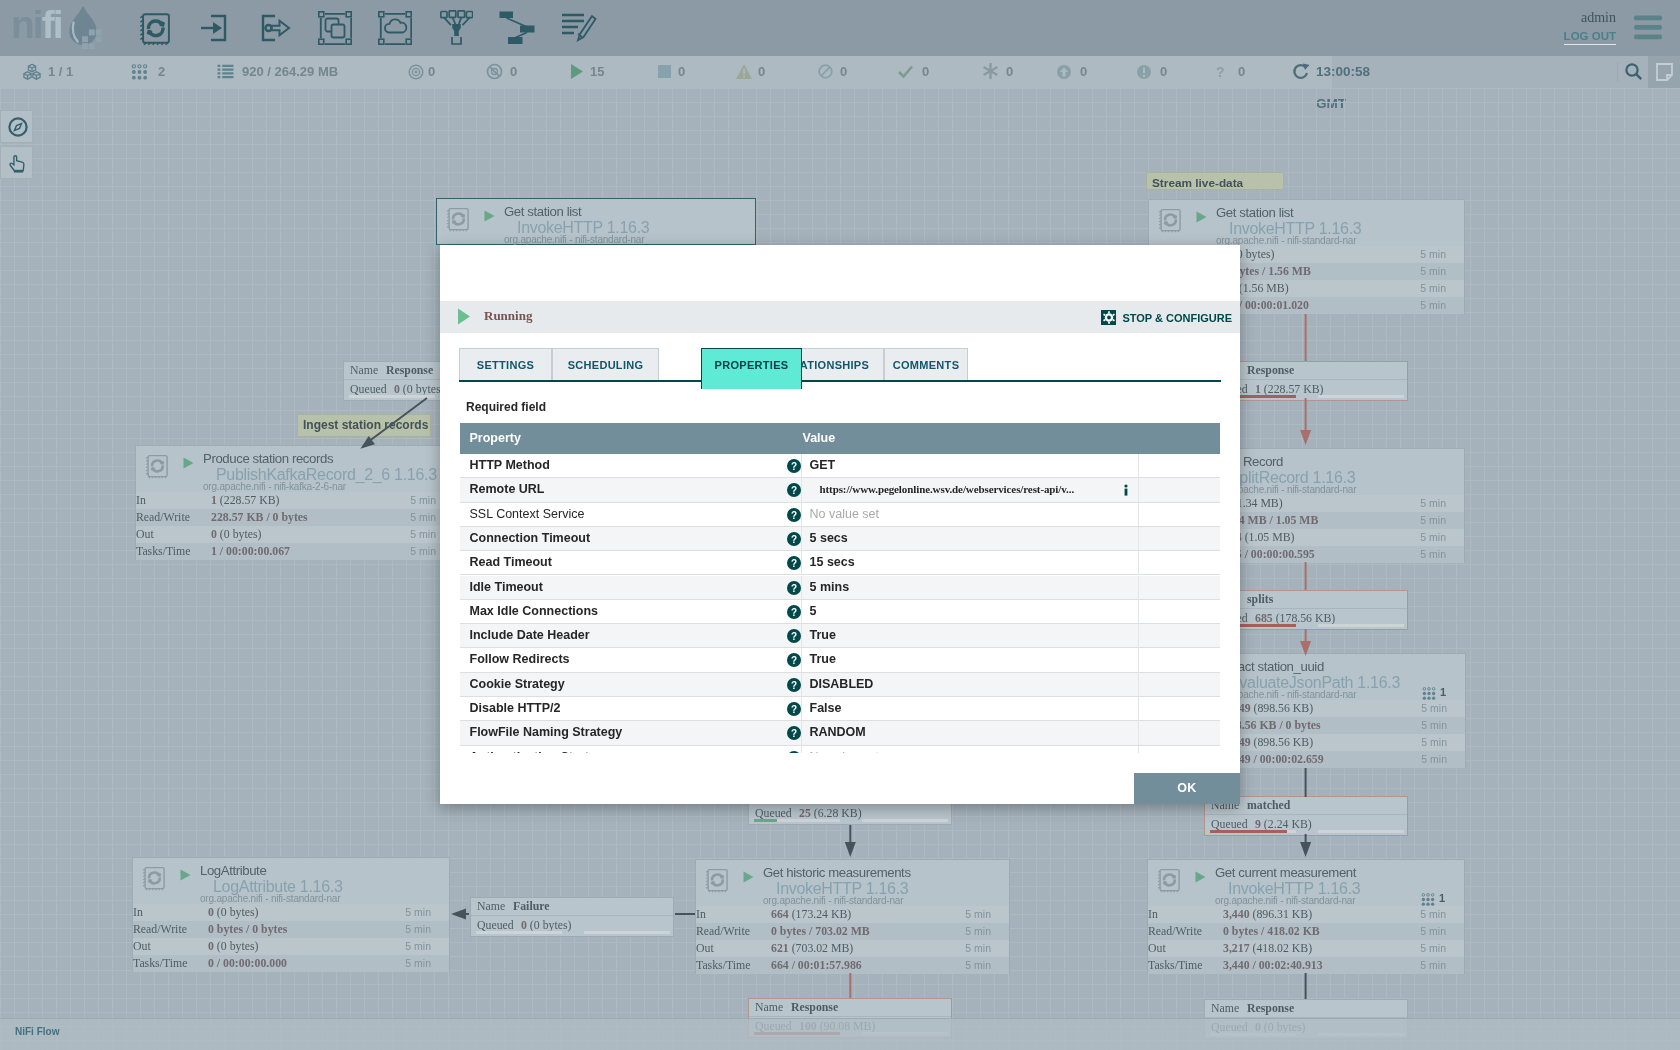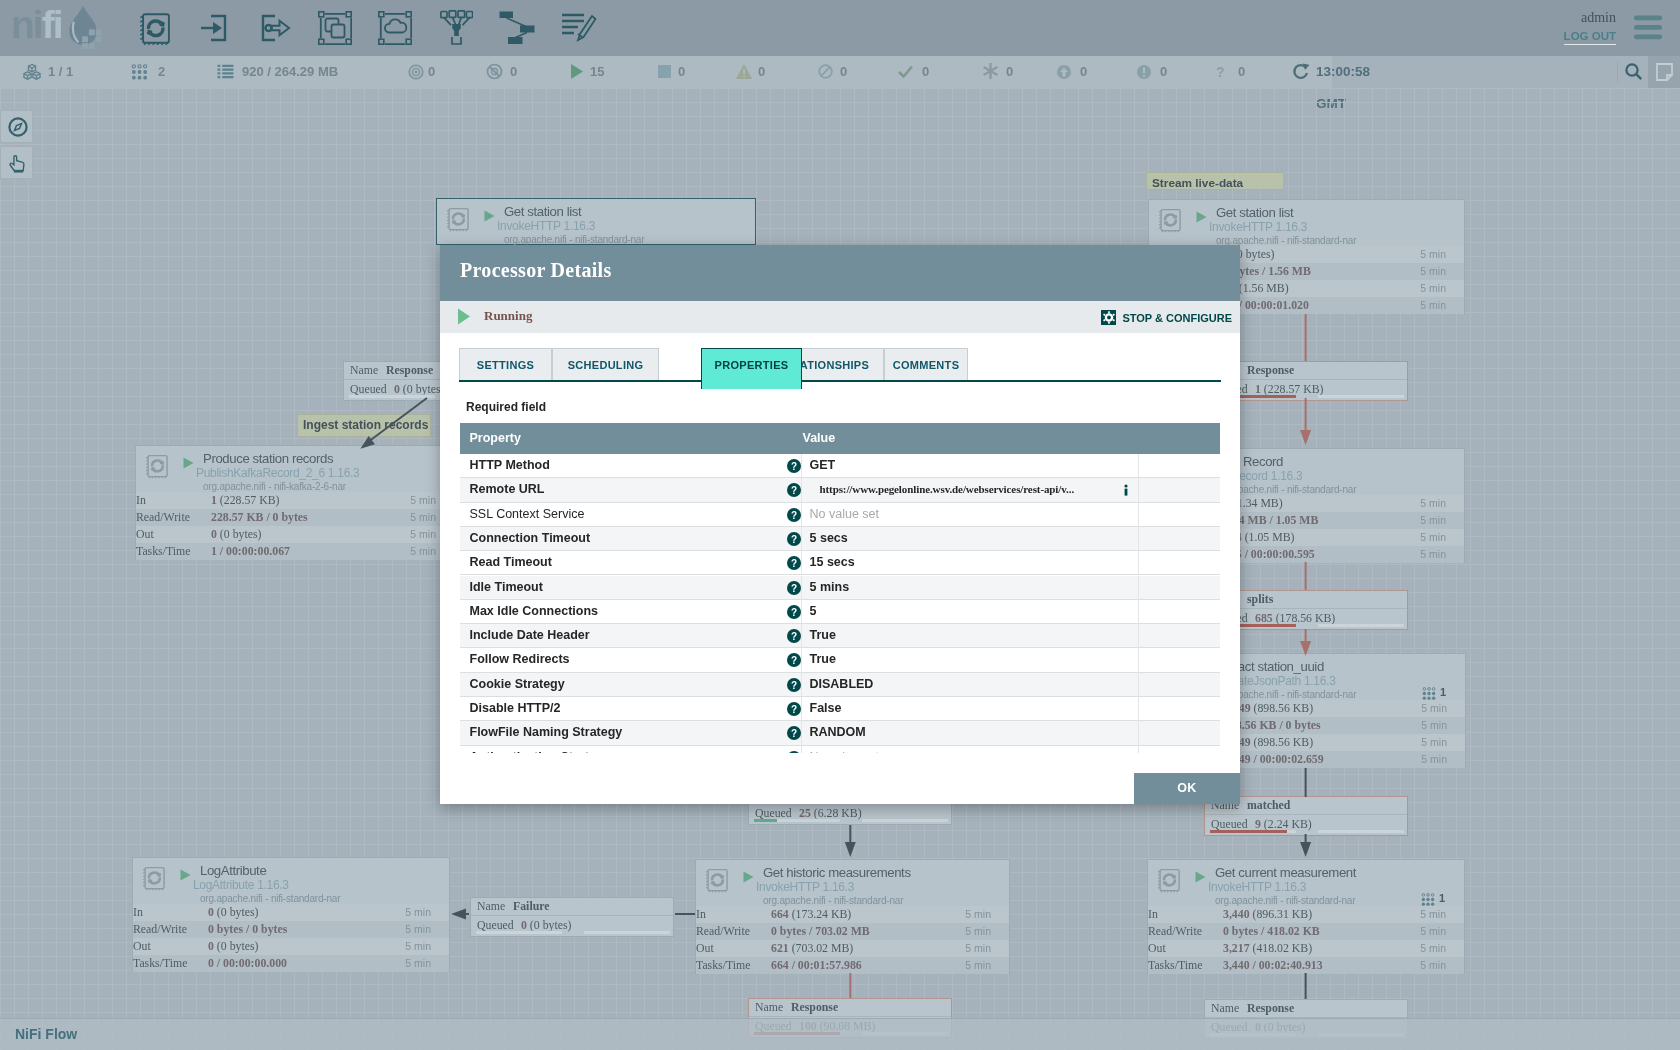--- a/index.html
+++ b/index.html
@@ -10,21 +10,21 @@
 #statusbar { position:absolute; left:0; top:56px; width:1332px; height:32px; background:#adbac2; font-size:13px; color:#6b7f89; }
 .sb-item { position:absolute; top:0; height:32px; line-height:32px; font-weight:bold; color:#75868f; }
 
 #canvas { position:absolute; left:0; top:88px; width:1680px; height:962px;
   background-image:linear-gradient(to right, #aeb9c2 1px, transparent 1px), linear-gradient(to bottom, #aeb9c2 1px, transparent 1px);
   background-size:14px 14px; background-position:0px 0px; }
 
 .proc { position:absolute; background:#b7c3ca; border:1px solid #9dabb3; }
 .proc.sel { border:1.5px solid #33606b; }
 .ptitle { position:absolute; left:67px; top:4.5px; font-size:13.2px; font-weight:normal; letter-spacing:-0.4px; color:#52626a; white-space:nowrap; }
-.ptype  { position:absolute; left:60px; top:20px; font-size:12px; letter-spacing:-0.3px; color:#87a2ae; white-space:nowrap; }
+.ptype  { position:absolute; left:80px; top:20px; font-size:16px; letter-spacing:-0.3px; color:#87a2ae; white-space:nowrap; }
 .pbundle{ position:absolute; left:67px; top:35px; font-size:10px; letter-spacing:-0.2px; color:#81929b; white-space:nowrap; }
 .prow { position:absolute; left:0px; width:100%; height:17px; }
 .prow.odd { background:#bac5cc; }
 .prow.even{ background:#b2bec6; }
 .plabel { position:absolute; left:0; top:1px; font-family:"Liberation Serif",serif; font-size:11.8px; color:#4e5d63; white-space:nowrap;}
 .pvalue { position:absolute; left:75px; top:1px; font-family:"Liberation Serif",serif; font-size:11.8px; color:#4e5d63; white-space:nowrap;}
 .pvalue b, .plabel b { color:#716a70; font-weight:bold; }
 .p5min { position:absolute; right:18px; top:2px; font-size:10.5px; color:#83939b; }
 
 .conn { position:absolute; width:204px; background:#b9c5cc; border:1px solid #9dabb3; font-family:"Liberation Serif",serif; font-size:11.8px; color:#4e5d63; }
@@ -33,21 +33,21 @@
 .conn .r2 { position:absolute; left:0; top:19px; width:100%; height:18px; }
 .conn .nm { position:absolute; left:6px; top:1px; }
 .conn .vl { position:absolute; left:42px; top:1px; font-weight:bold; }
 .conn .vl2{ position:absolute; left:50px; top:1px; }
 .conn .vl2 b { color:#716a70; }
 .bar { position:absolute; height:3px; background:#ccd4d9; }
 
 .clabel { position:absolute; background:#b8c1aa; border:1px solid #a9b29c; font-size:12px; font-weight:bold; color:#43525a; padding-top:3px; padding-left:5px; }
 
 #crumb { position:absolute; left:0; top:1018px; width:1680px; height:32px; background:rgba(176,188,196,0.78); border-top:1px solid rgba(150,168,178,0.9); z-index:5; }
-#crumb span { position:absolute; left:15px; top:7px; font-size:14px; font-weight:bold; color:#45707e;text-align:right; }
+#crumb span { position:absolute; left:15px; top:7px; font-size:10px; font-weight:bold; color:#45707e;text-align:right; }
 
 .cbtn { position:absolute; left:0px; width:33px; height:33px; background:#b3bfc6; border:1px solid #a3b0b8; }
 
 #modal { position:absolute; left:440px; top:245px; width:800px; height:559px; background:#fff; box-shadow:0 4px 14px rgba(0,0,0,0.3); z-index:50; }
 #mhead { position:absolute; left:0; top:0; width:100%; height:56px; background:#728e9b; }
 #mhead h1 { position:absolute; left:20px; top:14px; font-family:"Liberation Serif",serif; font-size:20px; font-weight:bold; color:#fff; letter-spacing:0.3px; }
 #mstatus { position:absolute; left:0; top:56px; width:100%; height:32px; background:#e7eaec; }
 #mstatus .run { position:absolute; left:44px; top:7px; font-family:"Liberation Serif",serif; font-size:13px; font-weight:bold; color:#775351; }
 #mstatus .sc { position:absolute; right:8px; top:9px; font-size:11px; font-weight:bold; color:#004849; letter-spacing:0; }
 .tabs { position:absolute; left:19px; top:103px; height:33px; }
@@ -749,23 +749,20 @@
     </div>
     <div class="bar" style="left:5px;bottom:2px;width:86px"></div>
     <div class="bar" style="left:113px;bottom:2px;width:86px"></div>
   </div>
 <div class="clabel" style="left:1146px;top:172px;width:138px;height:18px;font-size:11.8px">Stream live-data</div>
 <div class="clabel" style="left:297px;top:414px;width:134px;height:23px">Ingest station records</div>
 <div id="crumb">
     <span>NiFi Flow</span>
   </div>
 <div id="modal">
-<div id="mhead">
-      <h1>Processor Details</h1>
-    </div>
 <div id="mstatus">
 <svg class="abs" style="left:17px;top:7px" width="14" height="17" viewBox="0 0 14 17">
         <path d="M1 0.5 l12 8 -12 8 z" fill="#6cbd8f"></path>
       </svg>
 <span class="run">Running</span>
 <span class="sc"><svg style="vertical-align:-3px;margin-right:5px" width="16" height="15" viewBox="0 0 16 15">
           <rect x="0" y="0" width="15" height="15" fill="#004849"></rect>
           <circle cx="8" cy="7.5" r="3.1" fill="none" stroke="#fff" stroke-width="2.3"></circle>
           <g stroke="#fff" stroke-width="1.7">
             <path d="M8 1.2 v2 M8 11.8 v2 M2.5 4.3 l1.7 1 M11.8 9.7 l1.7 1 M2.5 10.7 l1.7 -1 M11.8 5.3 l1.7 -1"></path>

